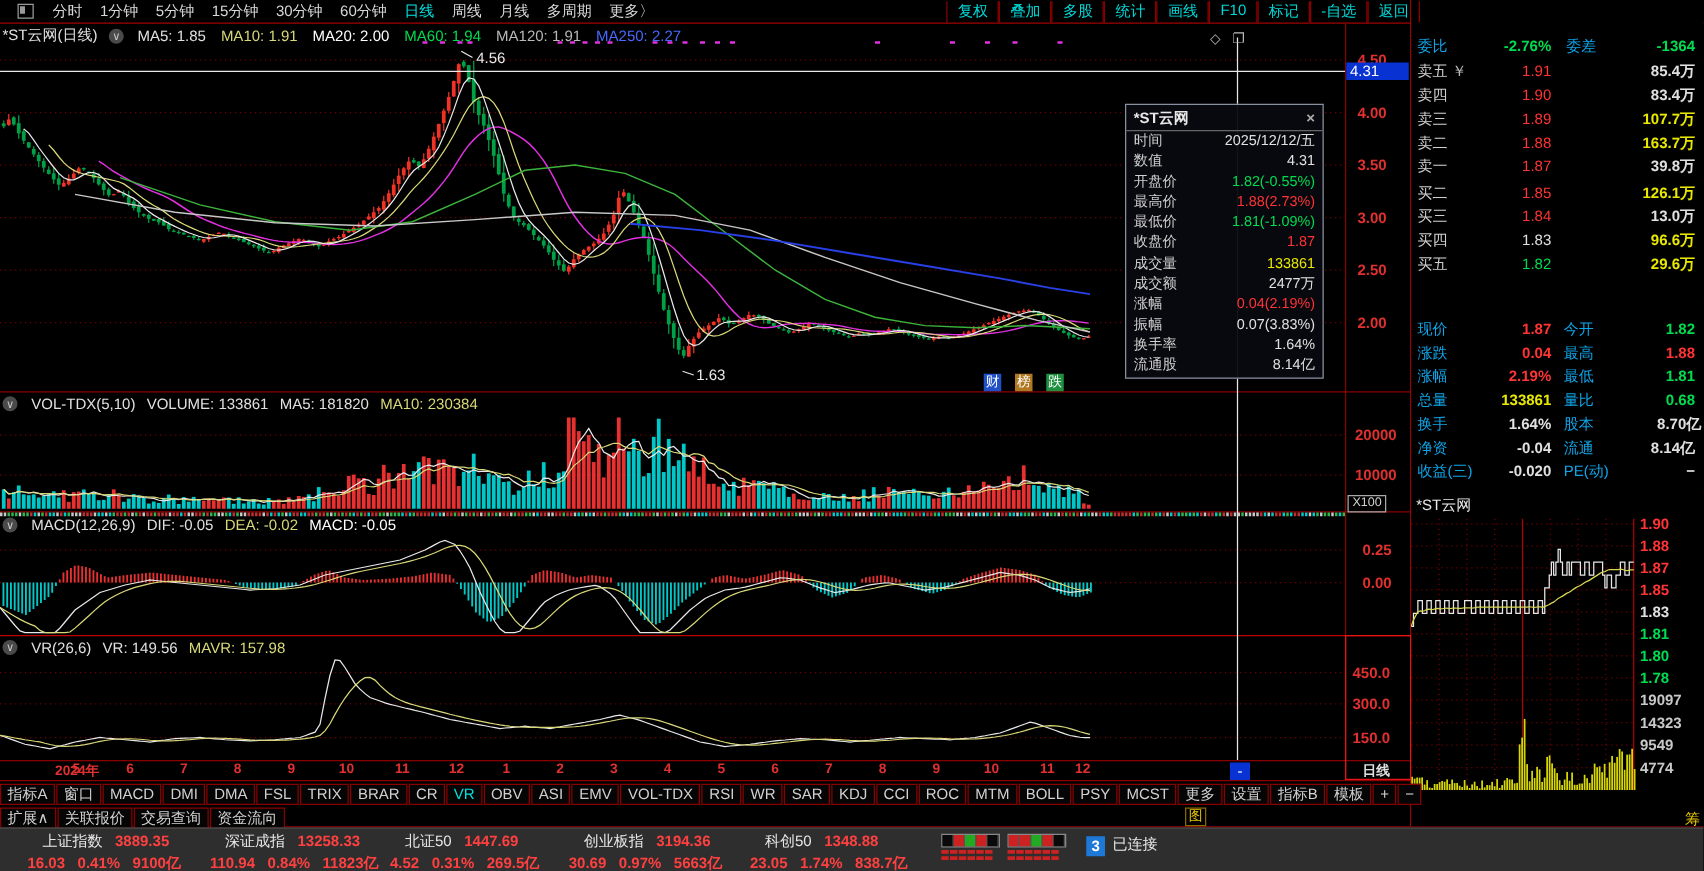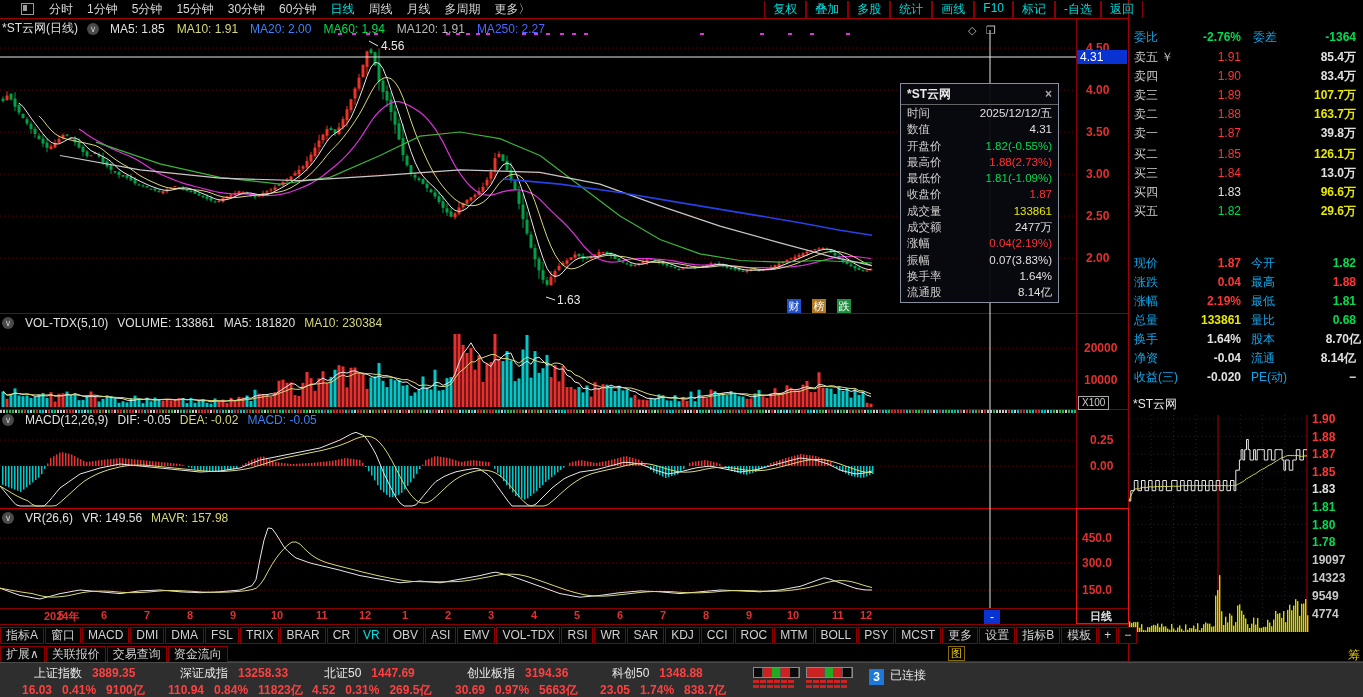--- a/index.html
+++ b/index.html
@@ -3,42 +3,42 @@
 <meta charset="utf-8">
 <style>
   html,body{margin:0;padding:0;background:#000;}
   #app{position:relative;width:1363px;height:697px;background:#000;overflow:hidden;
        font-family:"Liberation Sans","DejaVu Sans",sans-serif;font-size:12px;color:#dcdcdc;}
   #cv{position:absolute;left:0;top:0;z-index:3;pointer-events:none;}
   #cv text{font-family:"Liberation Sans","DejaVu Sans",sans-serif;}
   .hline{position:absolute;height:1px;background:#8a0000;z-index:1;}
   .vline{position:absolute;width:1px;background:#8a0000;z-index:1;}
   
-  #menubar{position:absolute;left:15px;top:0;width:1128px;height:18px;display:flex;align-items:center;z-index:4;}
+  #menubar{position:absolute;left:8px;top:0;width:1128px;height:18px;display:flex;align-items:center;z-index:4;}
   .win-icon{width:11px;height:10px;border:1px solid #9a9a9a;margin:0 8px 0 6px;position:relative;}
   .win-icon:before{content:"";position:absolute;left:1px;top:1px;width:4px;height:6px;background:#9a9a9a;}
   .menu-item{padding:0 7px;color:#d8d8d8;cursor:default;white-space:nowrap;}
   .menu-item.sel{color:#00e0e0;}
   #menu-right{display:flex;margin-left:auto;}
   .menu-rbtn{border-left:1px solid #8a0000;border-right:1px solid #8a0000;padding:0 8px;color:#00d8d8;white-space:nowrap;}
   
   .panel-header{position:absolute;left:0;display:flex;align-items:center;gap:9px;z-index:4;white-space:nowrap;}
   .chev-icon{width:12px;height:12px;border-radius:50%;background:#4a4a4a;color:#c8c8c8;font-size:9px;
              line-height:12px;text-align:center;margin-right:2px;flex:0 0 auto;}
   
   #quote-panel{position:absolute;left:1129px;top:0;width:234px;height:661px;background:#000;z-index:2;}
   #qp-head{position:absolute;left:0;top:1px;width:100%;text-align:center;font-weight:bold;font-size:13px;}
   .q-row{display:grid;grid-template-columns:48px 64px 1fr;height:19px;line-height:19px;align-items:center;}
   .q-row .lbl{padding-left:5px;color:#cfcfcf;}
   .q-row .prc{text-align:right;font-weight:normal;}
   .q-row .vol{text-align:right;padding-right:7px;font-weight:bold;}
   .i-row{display:grid;grid-template-columns:56px 56px 50px 1fr;height:19px;line-height:19px;}
   .i-row .lbl{padding-left:5px;color:#0ea5e9;white-space:nowrap;}
   .i-row .val{text-align:right;font-weight:bold;white-space:nowrap;}
-  .cR{color:#ff3434}.cG{color:#00dc50}.cY{color:#e8e800}.cW{color:#e0e0e0}.cM{color:#3b82f6}.cB{color:#4868ff}.cGray{color:#b8b8b8}.cPY{color:#d8d878}
+  .cR{color:#ff3434}.cG{color:#00dc50}.cY{color:#e8e800}.cW{color:#e0e0e0}.cM{color:#ffffff}.cB{color:#4868ff}.cGray{color:#b8b8b8}.cPY{color:#d8d878}
   
   #popup{position:absolute;left:900px;top:83px;width:157px;height:218px;background:rgba(8,8,16,0.95);
          border:1px solid #8890a0;z-index:6;}
   #popup-title{height:20px;line-height:20px;padding:0 6px;border-bottom:1px solid #666;color:#e8e8e8;font-weight:bold;display:flex;}
   #popup-close{margin-left:auto;color:#aaa;cursor:default;}
   .pp-row{display:flex;height:16.3px;line-height:16.3px;padding:0 6px;font-size:11.5px;}
   .pp-row .lbl{color:#cfcfcf;}
   .pp-row .val{margin-left:auto;}
   
   .ax-tag{position:absolute;background:#0832d2;color:#fff;z-index:4;font-size:12px;line-height:14px;padding:0 3px;}

